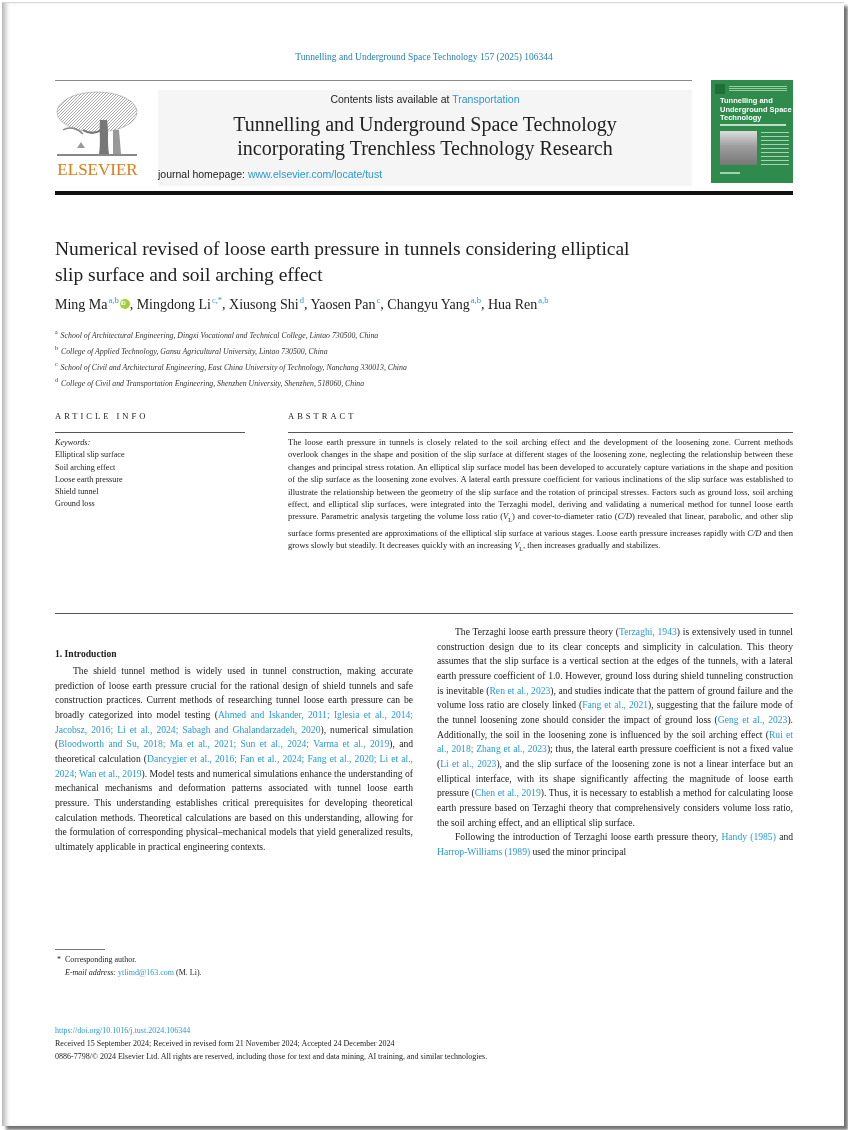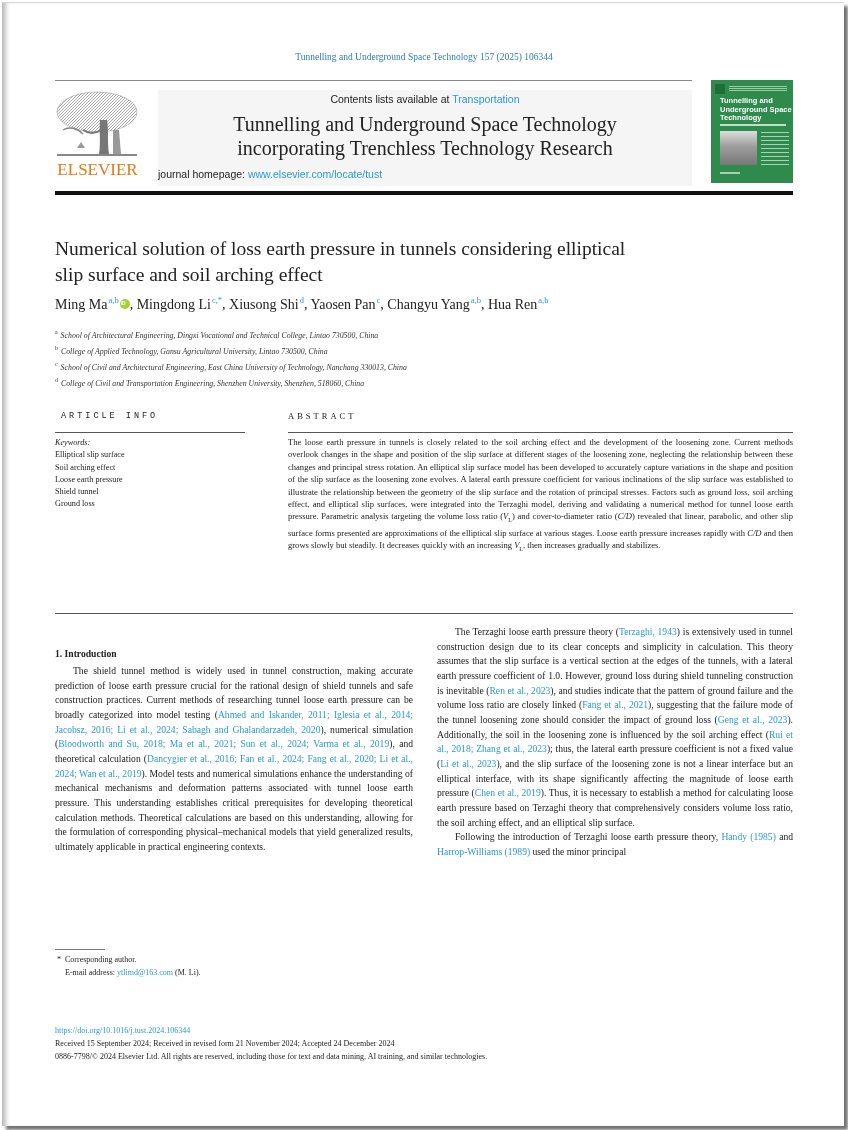--- a/index.html
+++ b/index.html
@@ -62,21 +62,21 @@
   .orcid {
     display: inline-block; width: 10px; height: 10px; border-radius: 50%;
     background: #a6ce39; vertical-align: 0px; margin-left: 1px; position: relative;
   }
   .orcid::after { content: "iD"; position: absolute; left: 1px; top: 1px; font-size: 5px; color: #fff; font-family: "Liberation Sans", sans-serif; font-weight: bold; }
 
   .affiliations { position: absolute; left: 55px; top: 326px; width: 740px; font-size: 7.8px; line-height: 12.5px; font-style: italic; color: #333; }
   .affiliations sup { font-style: normal; font-size: 6px; margin-right: 1px; }
 
   .section-label { position: absolute; font-size: 8.5px; letter-spacing: 3px; color: #222; }
-  .ai-label { left: 61px; top: 411px; font-family: Liberation Mono, monospace; }
+  .ai-label { left: 55px; top: 411px; }
   .ab-label { left: 288px; top: 411px; }
   .rule { position: absolute; height: 1px; background: #555; }
   .ai-rule { left: 55px; top: 432px; width: 190px; }
   .ab-rule { left: 288px; top: 432px; width: 505px; }
 
   .keywords { position: absolute; left: 55px; top: 437px; width: 200px; font-size: 8.2px; line-height: 12.3px; color: #222; }
   .keywords .kw-title { font-style: italic; }
 
   .abstract {
     position: absolute; left: 288px; top: 436px; width: 505px;
@@ -87,21 +87,21 @@
 
   .col { position: absolute; font-size: 9.6px; line-height: 14.65px; text-align: justify; color: #222; }
   .col-left { left: 55px; top: 664px; width: 358px; }
   .col-right { left: 437px; top: 625px; width: 356px; }
   .col p { text-indent: 18px; }
   .intro-heading { position: absolute; left: 55px; top: 648px; font-size: 9.6px; font-weight: bold; color: #222; }
   .cite { color: #2a9ad0; }
 
   .footnote-rule { position: absolute; left: 55px; top: 949px; width: 50px; height: 1px; background: #777; }
   .footnote { position: absolute; left: 55px; top: 953px; font-size: 8px; line-height: 13px; color: #222; }
-  .footnote .em { }
+  .footnote .em { font-style: italic; }
 
   .doi-block { position: absolute; left: 55px; top: 1024px; width: 740px; font-size: 8px; line-height: 13px; color: #222; }
 </style>
 </head>
 <body>
 
 <div class="frame"></div>
 
 <div class="page">
 
@@ -142,21 +142,21 @@
     <div class="c-title">Tunnelling and Underground Space Technology</div>
     <div class="c-sub"></div>
     <div class="c-photo"></div>
     <div class="c-list"></div>
     <div class="c-foot"></div>
   </div>
 
   <div class="header-rule-thick"></div>
 
   <div class="article-title">
-    <div>Numerical solution of loss earth pressure in tunnels considering elliptical</div>
+    <div>Numerical revised of loose earth pressure in tunnels considering elliptical</div>
     <div>slip surface and soil arching effect</div>
   </div>
 
   <div class="authors" id="authors"><span>Ming Ma</span><sup>a,b</sup><span class="orcid"></span><span>, </span><span>Mingdong Li</span><sup>c,*</sup><span>, </span><span>Xiusong Shi</span><sup>d</sup><span>, </span><span>Yaosen Pan</span><sup>c</sup><span>, </span><span>Changyu Yang</span><sup>a,b</sup><span>, </span><span>Hua Ren</span><sup>a,b</sup></div>
 
   <div class="affiliations" id="affiliations">
       <div><sup>a</sup><span> School of Architectural Engineering, Dingxi Vocational and Technical College, Lintao 730500, China</span></div>
       <div><sup>b</sup><span> College of Applied Technology, Gansu Agricultural University, Lintao 730500, China</span></div>
       <div><sup>c</sup><span> School of Civil and Architectural Engineering, East China University of Technology, Nanchang 330013, China</span></div>
       <div><sup>d</sup><span> College of Civil and Transportation Engineering, Shenzhen University, Shenzhen, 518060, China</span></div>

